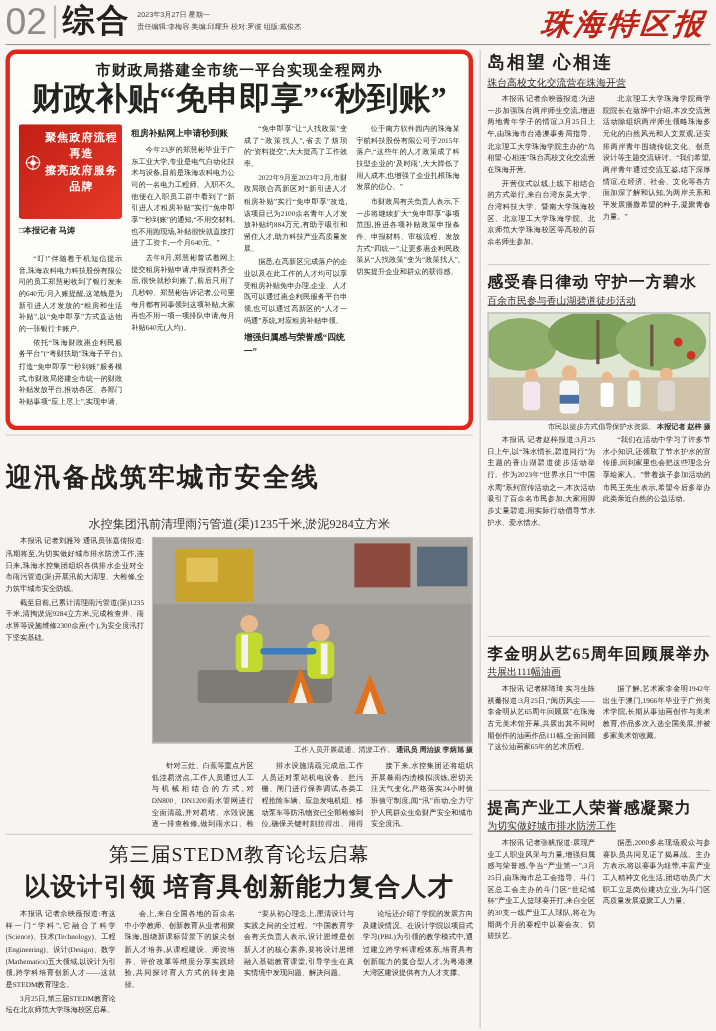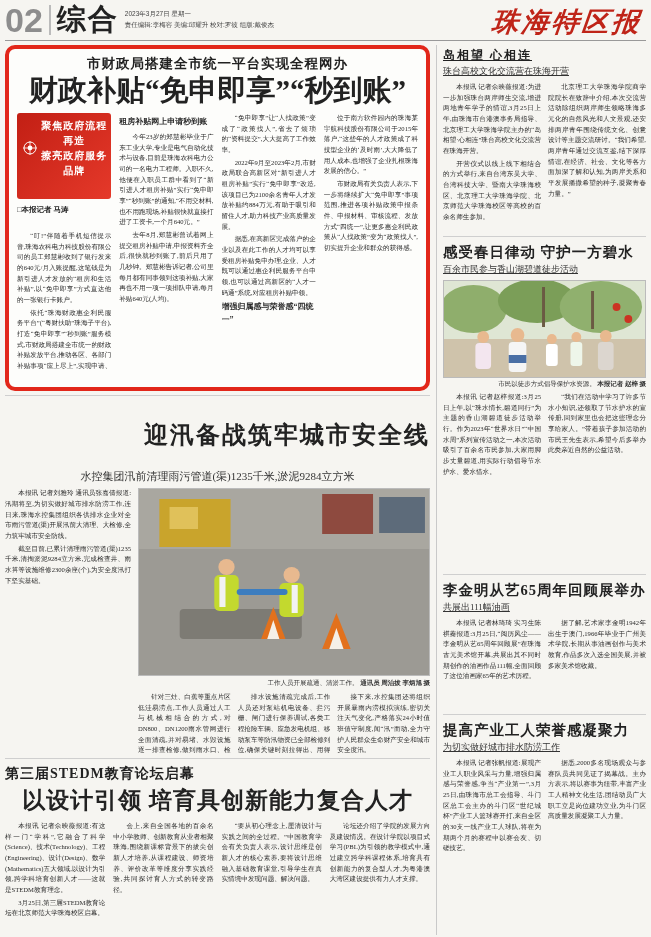--- a/index.html
+++ b/index.html
@@ -3,21 +3,21 @@
 <meta charset="utf-8">
 <style>
   html,body{margin:0;padding:0;}
   body{width:651px;height:937px;background:#f6f5f1;overflow:hidden;
        font-family:"Liberation Serif","DejaVu Serif",serif;color:#222;}
   .page{position:relative;width:651px;height:937px;box-sizing:border-box;padding:4px 5px 0 5px;overflow:hidden;}
 
   
   .hdr{display:flex;justify-content:space-between;align-items:flex-start;height:34px;}
   .hdr-left{display:flex;align-items:flex-start;gap:6px;}
-  .pageno{font-size:34px;line-height:32px;color:#8d8d8d;font-weight:700;font-family:"Liberation Sans",sans-serif;}
+  .pageno{font-size:34px;line-height:32px;color:#8d8d8d;font-weight:400;font-family:"Liberation Sans",sans-serif;}
   .hdr-bar{width:2px;height:30px;background:#bbb;margin-top:1px;}
   .section-title{font-size:29px;line-height:30px;font-weight:600;letter-spacing:2px;}
   .hdr-meta{font-family:"Liberation Sans","DejaVu Sans",sans-serif;font-size:6.5px;color:#444;margin-top:4px;line-height:1.7;}
   .brand{font-size:27px;font-weight:900;font-style:italic;color:#bf2418;letter-spacing:3px;transform:skewX(-6deg);margin-right:4px;}
   .hdr-rule{height:1px;background:#999;margin:2px 0 4px 0;}
 
   
   .content{display:flex;height:890px;}
   .left-col{width:425px;display:flex;flex-direction:column;}
   .main-divider{width:1px;background:#c9c9c9;margin:0 6px;}
@@ -37,41 +37,41 @@
   .badge{background:linear-gradient(135deg,#c21f14,#e5392a);border-radius:3px;color:#fff;
          font-family:"Liberation Sans",sans-serif;font-weight:700;font-size:10px;line-height:1.5;
          padding:5px 4px 21px 6px;display:flex;align-items:center;gap:4px;margin-bottom:5px;}
   .badge-emblem{flex:0 0 14px;}
   .badge-txt{text-align:center;flex:1;letter-spacing:1px;}
   .byline{font-size:7.5px;margin:3px 0 15px 0;font-weight:600;}
   .subhead-sm{font-size:8px;font-weight:800;text-align:left;margin:3px 0;text-indent:0;}
 
   
   .flood{margin-top:2px;height:352px;overflow:hidden;}
-  .flood-headline{text-align:right;font-size:24px;font-weight:900;letter-spacing:2px;line-height:1.15;}
+  .flood-headline{text-align:left;font-size:24px;font-weight:900;letter-spacing:2px;line-height:1.15;}
   .flood-sub{text-align:center;font-size:11px;color:#333;margin:2px 0 4px 0;}
   .flood-row{display:flex;gap:7px;height:292px;overflow:hidden;}
   .flood-c1{width:126px;flex:0 0 126px;overflow:hidden;}
   .flood-right{flex:1;display:flex;flex-direction:column;overflow:hidden;}
   .photo{border:1px solid #bbb;background:#ccc;overflow:hidden;}
   .caption{font-size:6.5px;color:#333;text-align:right;margin:2px 0 3px 0;}
   .caption b{font-weight:700;}
   .mini-cols{display:flex;gap:7px;flex:1;overflow:hidden;}
   .mini-col{flex:1;overflow:hidden;}
 
   
   .stedm{margin-top:2px;flex:1;overflow:hidden;}
-  .stedm-kicker{text-align:left;font-size:14px;font-weight:700;letter-spacing:1px;}
+  .stedm-kicker{text-align:center;font-size:18px;font-weight:400;letter-spacing:1px;}
   .stedm-headline{text-align:center;font-size:23px;font-weight:900;letter-spacing:1px;margin:2px 0 5px 0;}
   .stedm-cols{display:flex;gap:8px;overflow:hidden;height:120px;}
   .stedm-col{flex:1;overflow:hidden;}
 
   
   .r-art{overflow:hidden;}
-  .r-headline1{font-size:12px;font-weight:900;letter-spacing:2px;margin:2px 0 1px 0;text-decoration:underline;}
+  .r-headline1{font-size:16px;font-weight:900;letter-spacing:2px;margin:2px 0 1px 0;}
   .r-headline{font-size:14.5px;font-weight:900;letter-spacing:1px;margin:2px 0 1px 0;}
   .r-sub{font-size:9px;color:#333;margin:0 0 4px 0;text-decoration:underline;}
   .r-cols{display:flex;gap:7px;overflow:hidden;}
   .r-col{flex:1;overflow:hidden;}
   .h160{height:150px;} .h178{height:178px;} .h92{height:92px;} .h126{height:126px;}
 </style>
 </head>
 <body>
 
 <div class="page">

